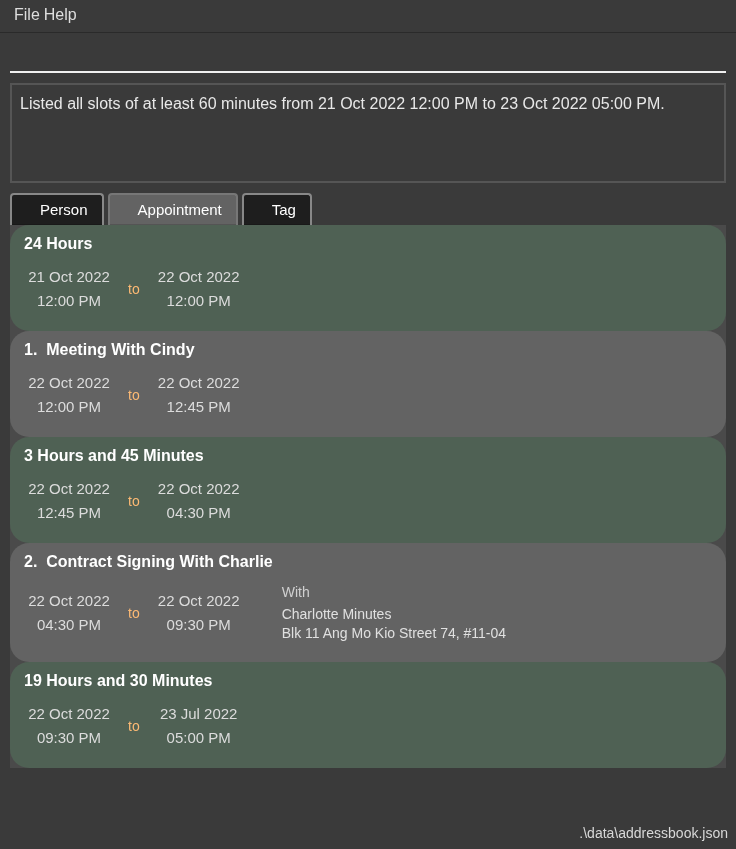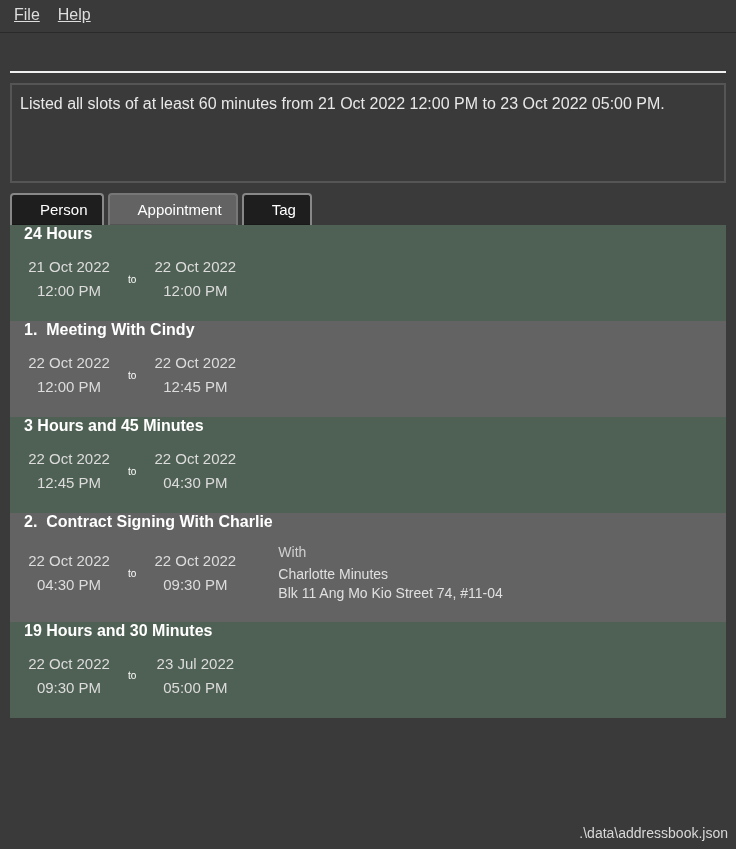--- a/index.html
+++ b/index.html
@@ -6,26 +6,25 @@
   html, body {
     width: 736px; height: 849px;
     background: #3a3a3a;
     font-family: "Segoe UI", Arial, sans-serif;
     color: #e6e6e6;
     overflow: hidden;
     font-size: 14px;
   }
   .menubar {
     display: flex;
-    gap: 18px;
+    gap: 4px;
     padding: 6px 14px 8px 14px;
     font-size: 16px;
     color: #dedede;
     border-bottom: 1px solid #2a2a2a;
-    text-decoration: underline;
   }
   .menubar > div { cursor: default; }
   .spacer-top {
     height: 40px;
     border-bottom: 2px solid #f0f0f0;
     margin: 0 10px;
   }
   .resultbox {
     margin: 10px;
     border: 2px solid #555;
@@ -58,22 +57,23 @@
   }
   .tab.dark {
     background: #1e1e1e;
     border-color: #888;
   }
   .list {
     margin: 0 10px;
     background: #4a4a4a;
   }
   .card {
-    padding: 0 14px 18px 14px;
+    padding: 10px 14px 18px 14px;
     color: #eee;
+    border-radius: 19px;
   }
   .card.green { background: #4f6154; }
   .card.grey  { background: #636363; }
   .card-title {
     font-size: 16px;
     font-weight: 600;
     color: #fff;
     margin-bottom: 12px;
   }
   .card-body {
@@ -82,22 +82,22 @@
     gap: 12px;
   }
   .datecol {
     text-align: center;
     line-height: 1.6;
     font-size: 15px;
     color: #dcdcdc;
     min-width: 90px;
   }
   .to {
-    font-size: 10px;
-    color: #ffffff;
+    font-size: 14px;
+    color: #fdba74;
     padding: 0 2px;
   }
   .withblock {
     margin-left: 26px;
     font-size: 14px;
     color: #e0e0e0;
     line-height: 1.4;
   }
   .withblock .hdr { color: #d0d0d0; margin-bottom: 2px; }
   .statusbar {

